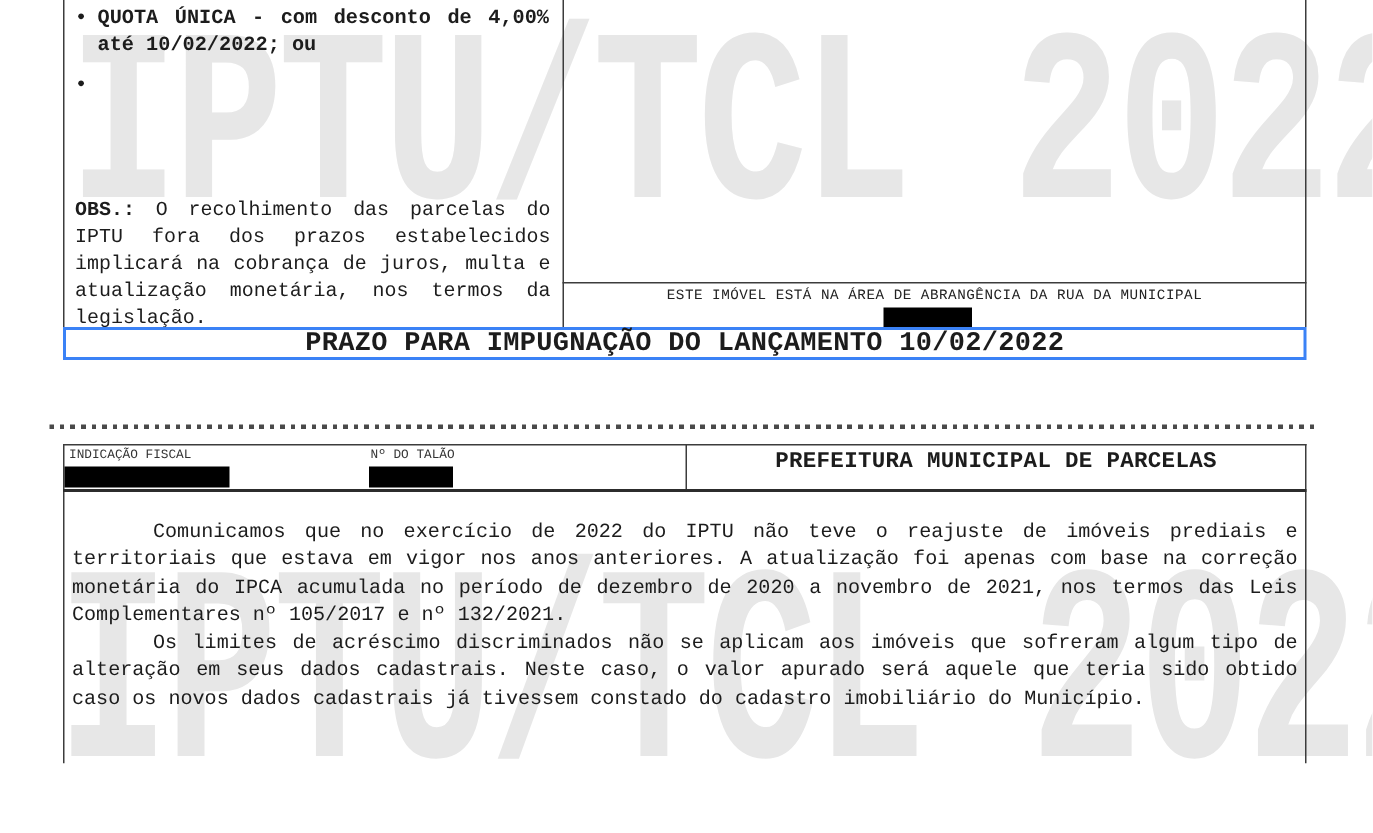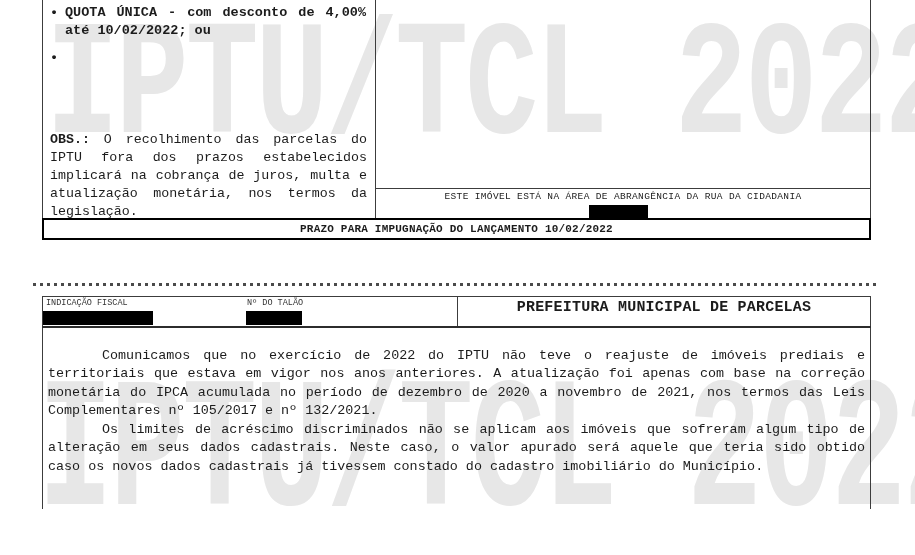--- a/index.html
+++ b/index.html
@@ -11,22 +11,22 @@
     position:absolute;font-weight:bold;color:#e7e7e7;white-space:nowrap;
     transform-origin:0 0;line-height:1;z-index:0;user-select:none;
   }
   .wm-top{left:46px;top:6px;font-size:164px;letter-spacing:-4px;transform:scaleX(.74);}
   .wm-bottom{left:38px;top:362px;font-size:186px;letter-spacing:-4px;transform:scaleX(.67);}
   .vline{position:absolute;width:0;border-left:1.5px solid #3c3c3c;z-index:2;}
   .hline{position:absolute;height:0;border-top:1.5px solid #3c3c3c;z-index:2;}
   .hline2{position:absolute;height:0;border-top:2px solid #2c2c2c;z-index:2;}
   .banner{
     position:absolute;left:42px;top:218px;width:829px;height:22px;box-sizing:border-box;
-    border:2px solid #000000;display:flex;align-items:center;justify-content:center;
-    font-weight:bold;font-size:11px;letter-spacing:.2px;z-index:3;
+    border:2px solid #3b82f6;display:flex;align-items:center;justify-content:center;
+    font-weight:bold;font-size:18px;letter-spacing:.2px;z-index:3;
   }
   .bullets{position:absolute;left:50px;top:4px;width:316px;z-index:3;}
   .bullet-item{
     position:relative;padding-left:15px;font-weight:bold;font-size:13.5px;
     line-height:1.3;text-align:justify;margin-bottom:10px;
   }
   .bullet-glyph{position:absolute;left:0;top:0;}
   .obs{
     position:absolute;left:50px;top:131px;width:317px;font-size:13.3px;
     line-height:1.36;text-align:justify;z-index:3;
@@ -83,21 +83,21 @@
     <div class="bullet-item">
       <span class="bullet-glyph">•</span>
     </div>
   </div>
 
   <div class="obs">
     <b>OBS.:</b>
     <span>O recolhimento das parcelas do IPTU fora dos prazos estabelecidos implicará na cobrança de juros, multa e atualização monetária, nos termos da legislação.</span>
   </div>
 
-  <div class="coverage">ESTE IMÓVEL ESTÁ NA ÁREA DE ABRANGÊNCIA DA RUA DA CIDADANIA</div>
+  <div class="coverage">ESTE IMÓVEL ESTÁ NA ÁREA DE ABRANGÊNCIA DA RUA DA MUNICIPAL</div>
   <div class="redaction" style="left:589px;top:205px;width:59px;height:13px;"></div>
 
   <div class="banner">
     <span>PRAZO PARA IMPUGNAÇÃO DO LANÇAMENTO 10/02/2022</span>
   </div>
 
   <div class="dotline"></div>
 
   <div class="hline" style="left:42px;top:296px;width:829px;"></div>
   <div class="vline" style="left:42px;top:296px;height:259px;"></div>

